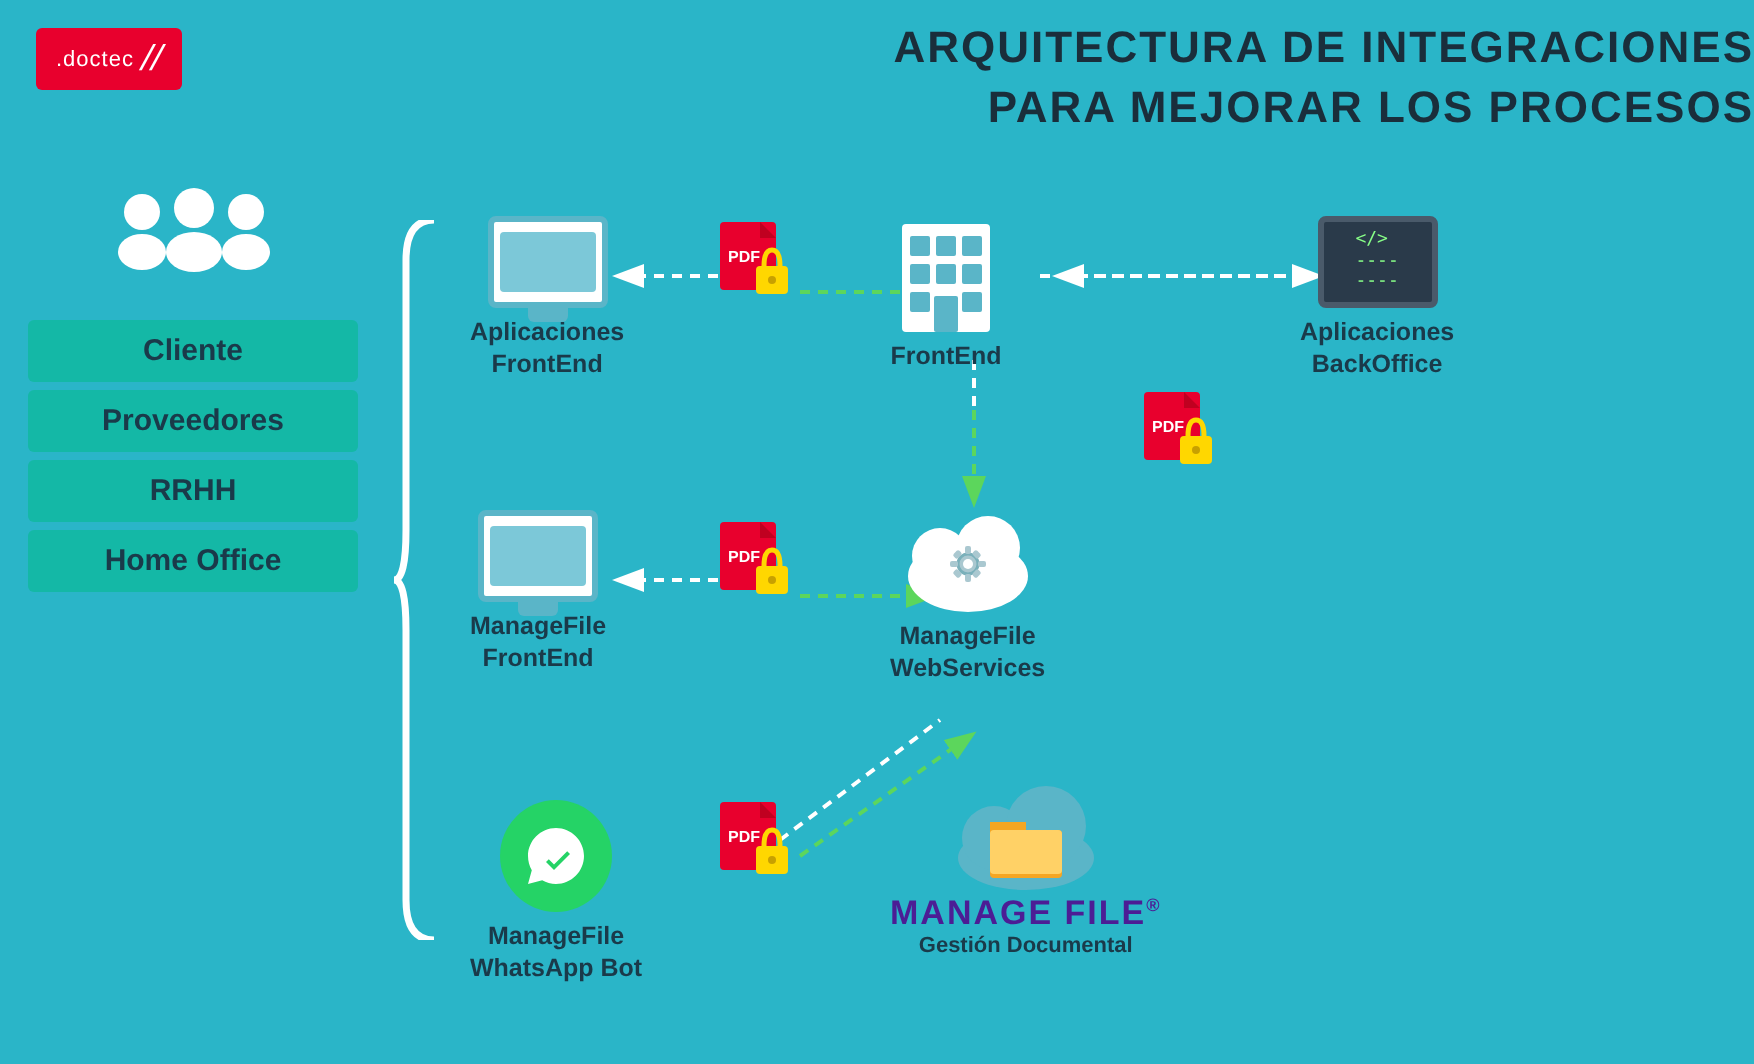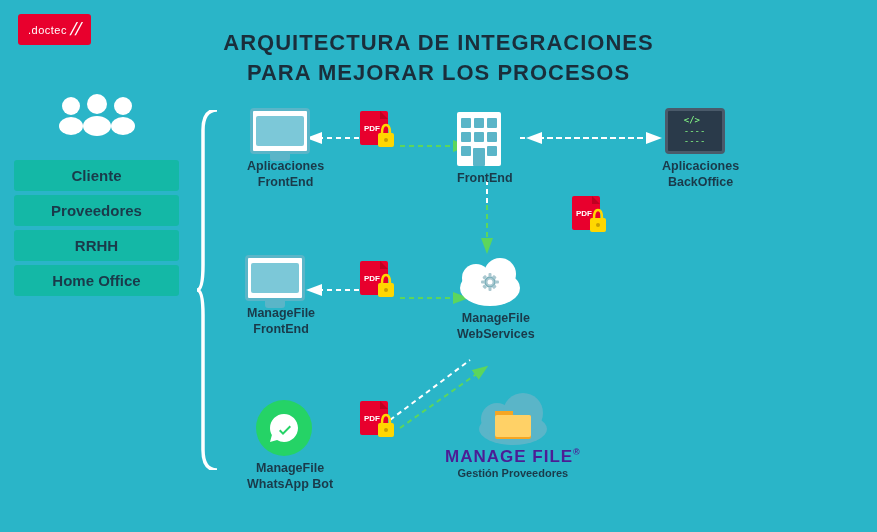--- a/index.html
+++ b/index.html
@@ -7,22 +7,22 @@
       width: 877px;
       height: 532px;
       background-color: #2ab5c8;
       font-family: 'Segoe UI', Arial, sans-serif;
       overflow: hidden;
       position: relative;
     }
 
     
     .header-area {
-      text-align: center;
-      padding-top: 28px;
+      text-align: right;
+      padding-top: 9px;
       padding-bottom: 10px;
     }
     .main-title {
       color: #1a2e3b;
       font-size: 22px;
       font-weight: 700;
       letter-spacing: 1px;
       line-height: 1.35;
       text-transform: uppercase;
     }
@@ -94,21 +94,20 @@
     
     .node {
       position: absolute;
       text-align: center;
     }
     .node-label {
       font-size: 12.5px;
       font-weight: 700;
       color: #1a3a4a;
       line-height: 1.3;
-      margin-left: 12px;
     }
 
     
     .monitor-icon {
       width: 60px;
       height: 46px;
       background: white;
       border: 3px solid #5ab5c8;
       border-radius: 4px;
       margin: 0 auto 4px;
@@ -393,21 +392,21 @@
       <circle cx="50" cy="28" r="20" fill="#5ab5c8"></circle>
 
       <rect x="22" y="30" width="36" height="24" fill="#f5a623" rx="2"></rect>
       <rect x="22" y="26" width="18" height="8" fill="#f5a623" rx="2 2 0 0"></rect>
       <rect x="22" y="30" width="36" height="22" fill="#ffd166" rx="2"></rect>
     </svg>
     <div style="text-align:center;">
       <span class="manage-title">
         <span>MANAGE FILE</span><span class="manage-reg">®</span>
       </span>
-      <div class="manage-subtitle">Gestión Proveedores</div>
+      <div class="manage-subtitle">Gestión Documental</div>
     </div>
   </div>
 
   <div class="pdf-combo" id="pdf-top">
     <svg width="38" height="44" viewBox="0 0 38 44">
 
       <rect x="2" y="6" width="28" height="34" fill="#e8002d" rx="2"></rect>
       <text x="6" y="26" font-size="8" font-weight="900" fill="white" font-family="Arial">PDF</text>
 
       <polygon points="22,6 30,14 22,14" fill="#c00020"></polygon>

